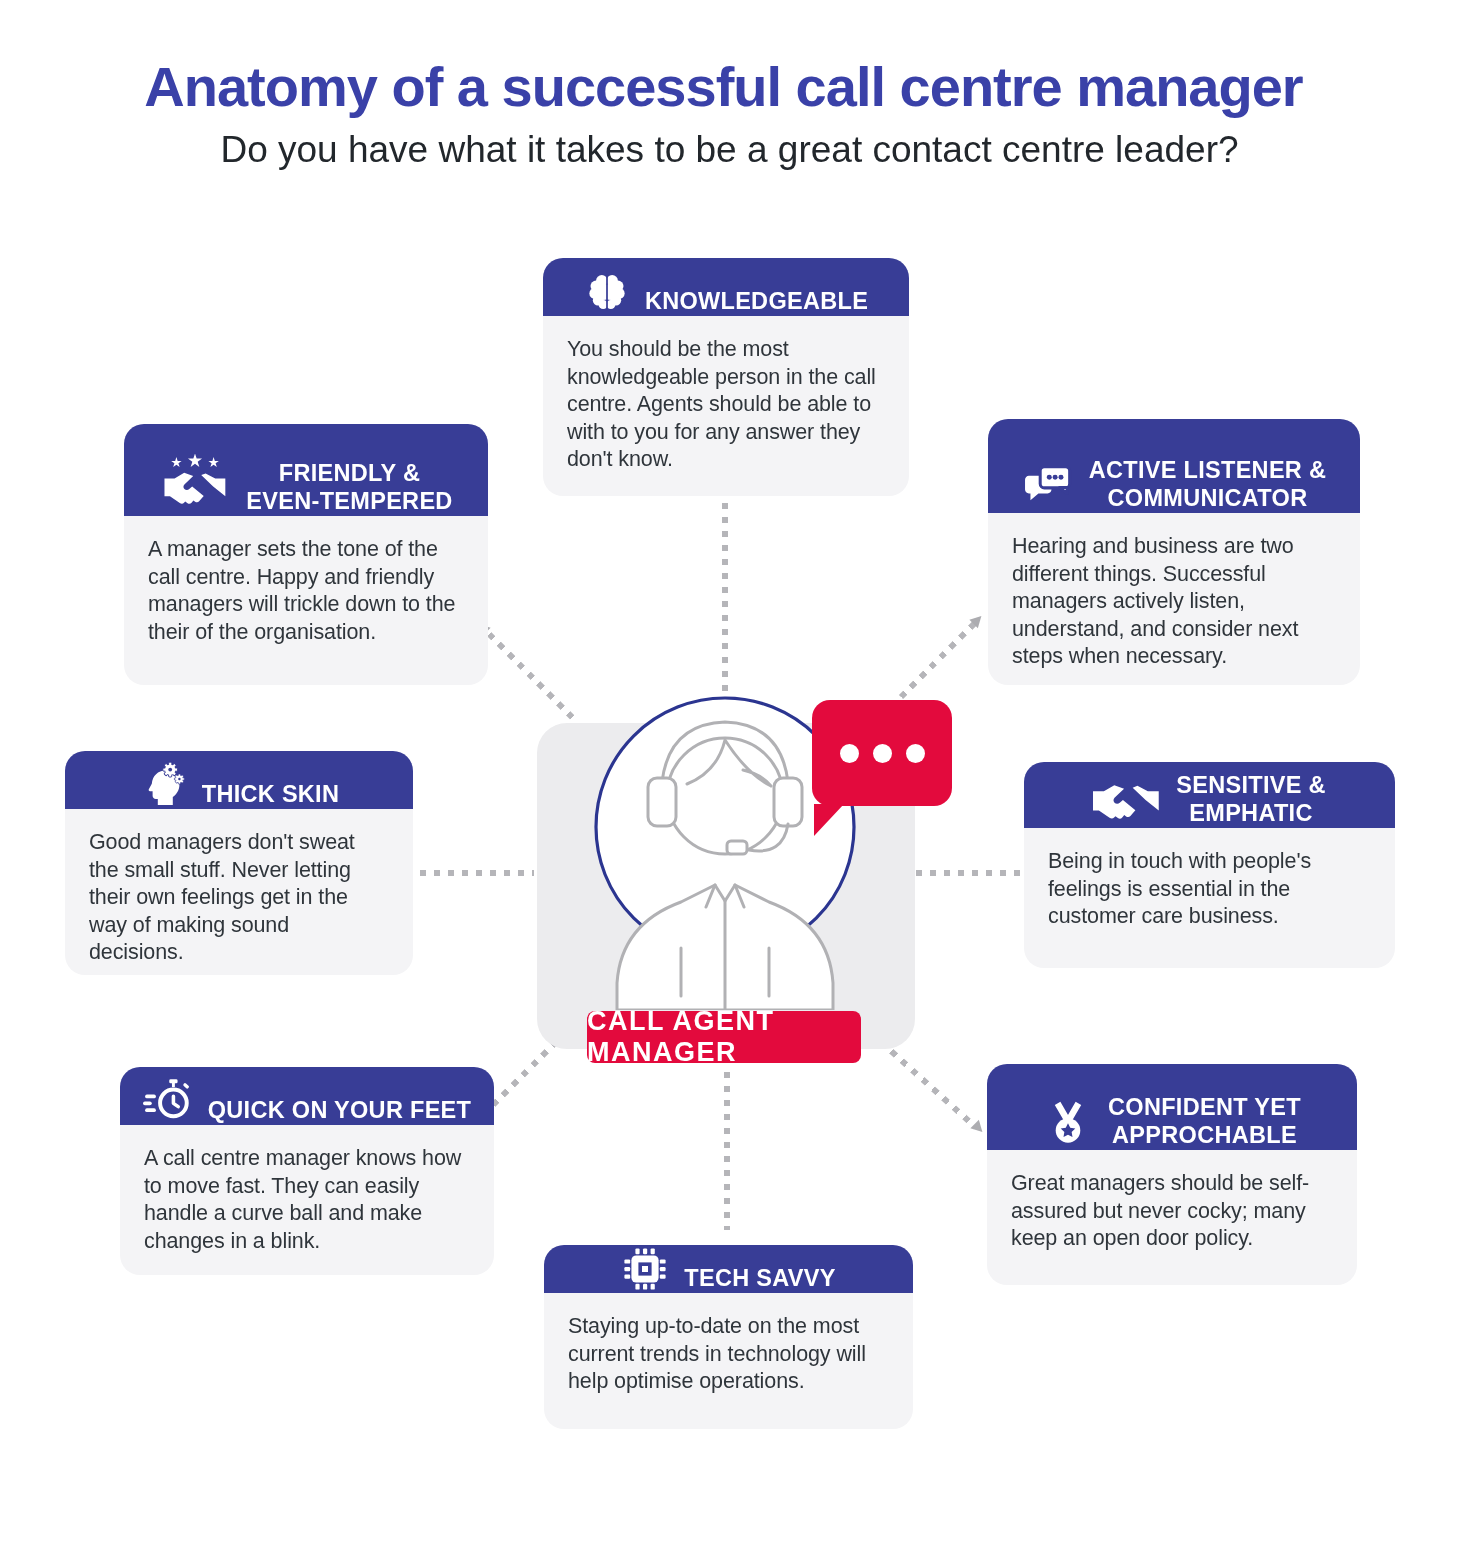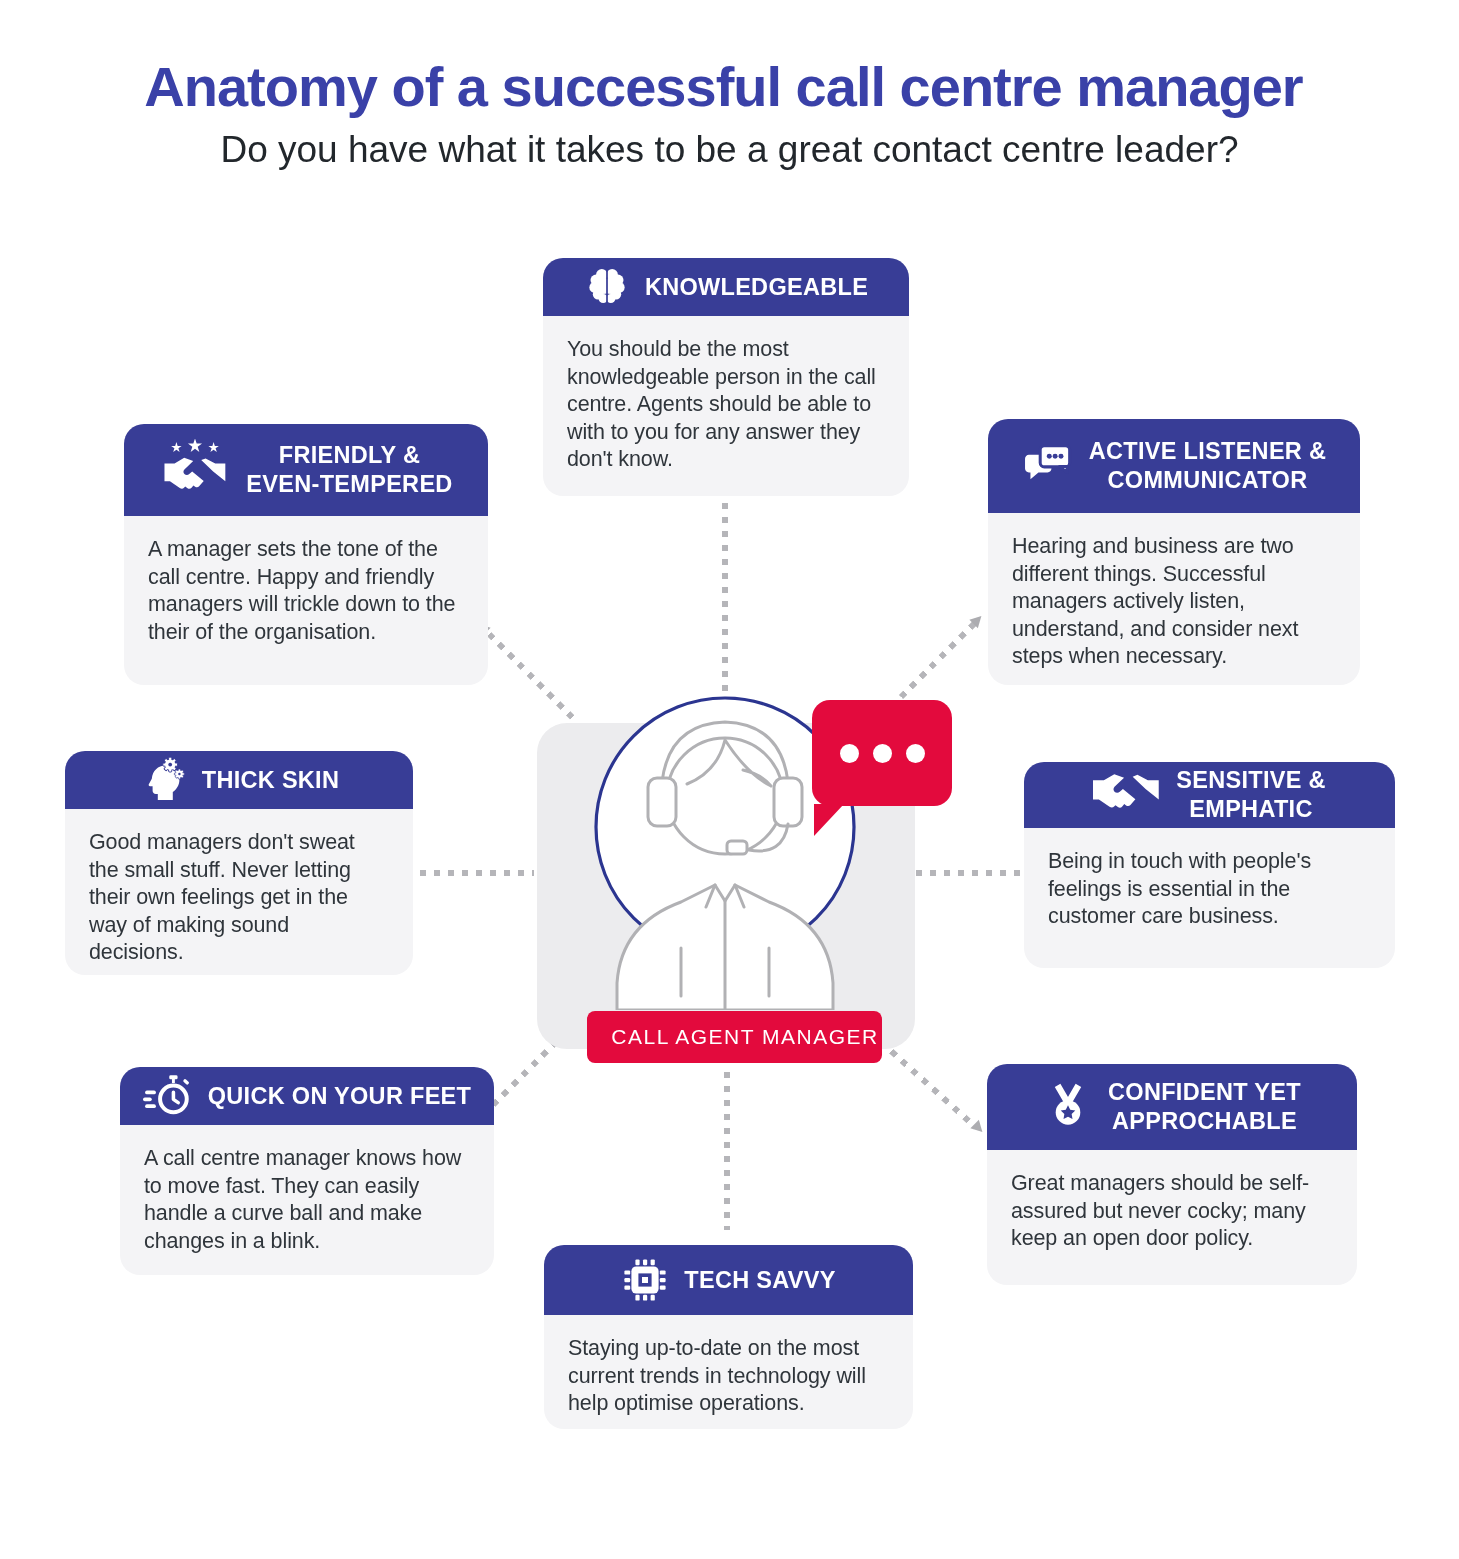--- a/index.html
+++ b/index.html
@@ -24,24 +24,24 @@
     border-top:6px solid transparent;border-bottom:6px solid transparent;border-left:11px solid #ACACB0;}
   
   .center-square{position:absolute;left:537px;top:723px;width:378px;height:326px;background:#ECECEE;border-radius:30px;z-index:2;}
   .person-svg{position:absolute;left:577px;top:678px;width:296px;height:332px;z-index:3;}
   .bubble{position:absolute;left:812px;top:700px;width:140px;height:106px;background:#E30A3D;border-radius:18px;z-index:4;
     display:flex;align-items:center;justify-content:center;gap:14px;}
   .bubble:after{content:"";position:absolute;left:2px;bottom:-30px;width:0;height:0;
     border-top:32px solid #E30A3D;border-right:30px solid transparent;}
   .bubble .b-dot{width:19px;height:19px;border-radius:50%;background:#fff;}
   .center-label{position:absolute;left:587px;top:1011px;width:274px;height:52px;background:#E30A3D;border-radius:8px;z-index:4;
-    display:flex;align-items:center;justify-content:center;color:#fff;font-size:21px;font-weight:400;letter-spacing:1.5px;padding-left:21px;}
+    display:flex;align-items:center;justify-content:center;color:#fff;font-size:27px;font-weight:700;letter-spacing:1.5px;}
   
   .card{position:absolute;z-index:5;background:#F4F4F6;border-radius:20px;overflow:hidden;box-sizing:border-box;}
-  .card-header{background:#383D96;display:flex;align-items:center;justify-content:center;gap:15px;padding:0 10px;box-sizing:border-box;}
+  .card-header{background:#383D96;display:flex;align-items:flex-end;justify-content:center;gap:15px;padding:0 10px;box-sizing:border-box;}
   .card-title{color:#fff;font-weight:700;font-size:23.5px;letter-spacing:.3px;line-height:1.22;white-space:pre-line;text-align:center;}
   .card-body{color:#2F353B;font-size:21.5px;line-height:27.5px;padding:20px 24px 0;letter-spacing:-.1px;}
   .icon{display:inline-flex;align-items:center;justify-content:center;flex:0 0 auto;}
   .icon svg{display:block;}
 </style>
 </head>
 <body>
 
 <div class="canvas">
 
@@ -226,21 +226,21 @@
           <path fill="#383D96" d="M12 11.1l1.08 2.2 2.42.35-1.75 1.7.41 2.41L12 16.62l-2.16 1.14.41-2.41-1.75-1.7 2.42-.35z"></path>
         </svg>
       </span>
       <span class="card-title">CONFIDENT YET
 APPROCHABLE</span>
     </div>
     <div class="card-body">Great managers should be self-assured but never cocky; many keep an open door policy.</div>
   </div>
 
   <div class="card" style="left:544px;top:1245px;width:369px;height:184px">
-    <div class="card-header" style="height:70px">
+    <div class="card-header" style="height:48px">
       <span class="icon">
         <svg width="48" height="48" viewBox="0 0 24 24">
           <g fill="#fff">
             <rect x="5.2" y="5.2" width="13.6" height="13.6" rx="2.4"></rect>
             <rect x="7.2" y="1.7" width="2.1" height="2.9" rx="0.6"></rect>
               <rect x="11" y="1.7" width="2.1" height="2.9" rx="0.6"></rect>
               <rect x="14.8" y="1.7" width="2.1" height="2.9" rx="0.6"></rect>
             <rect x="7.2" y="19.4" width="2.1" height="2.9" rx="0.6"></rect>
               <rect x="11" y="19.4" width="2.1" height="2.9" rx="0.6"></rect>
               <rect x="14.8" y="19.4" width="2.1" height="2.9" rx="0.6"></rect>

